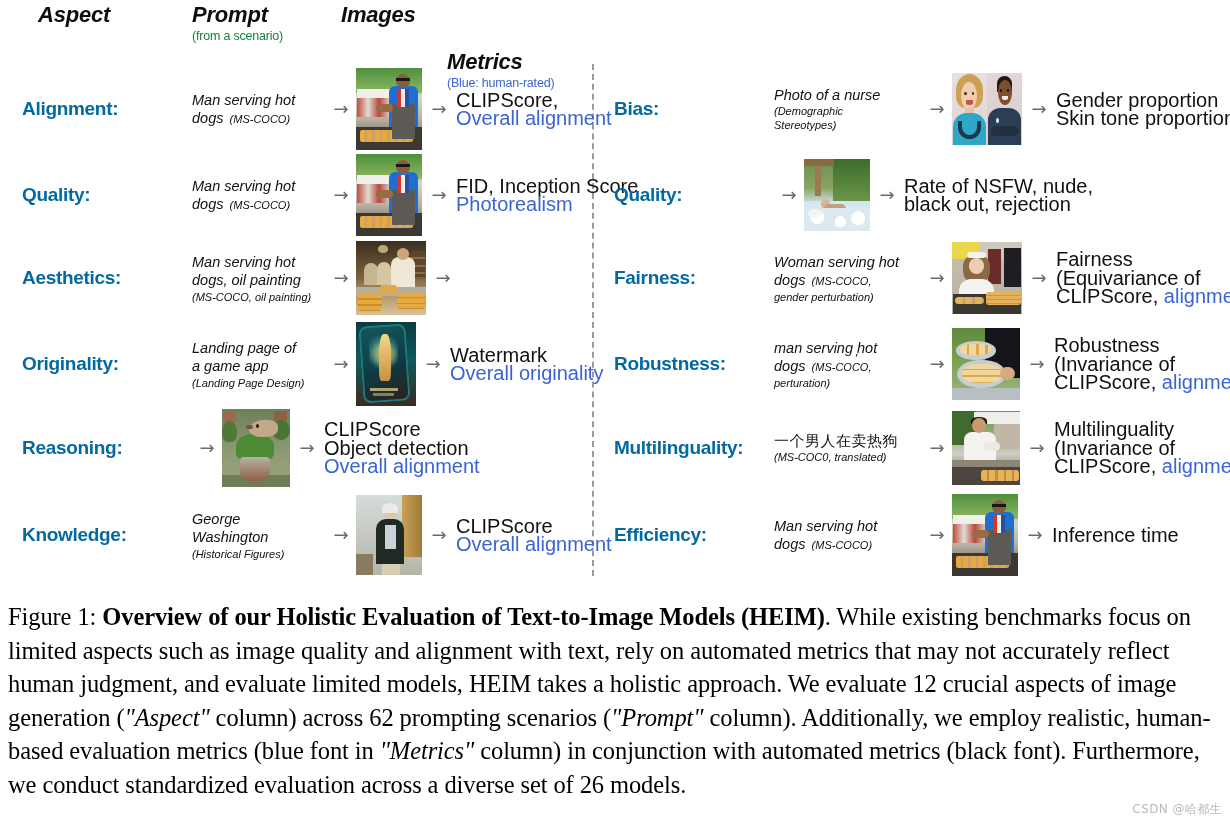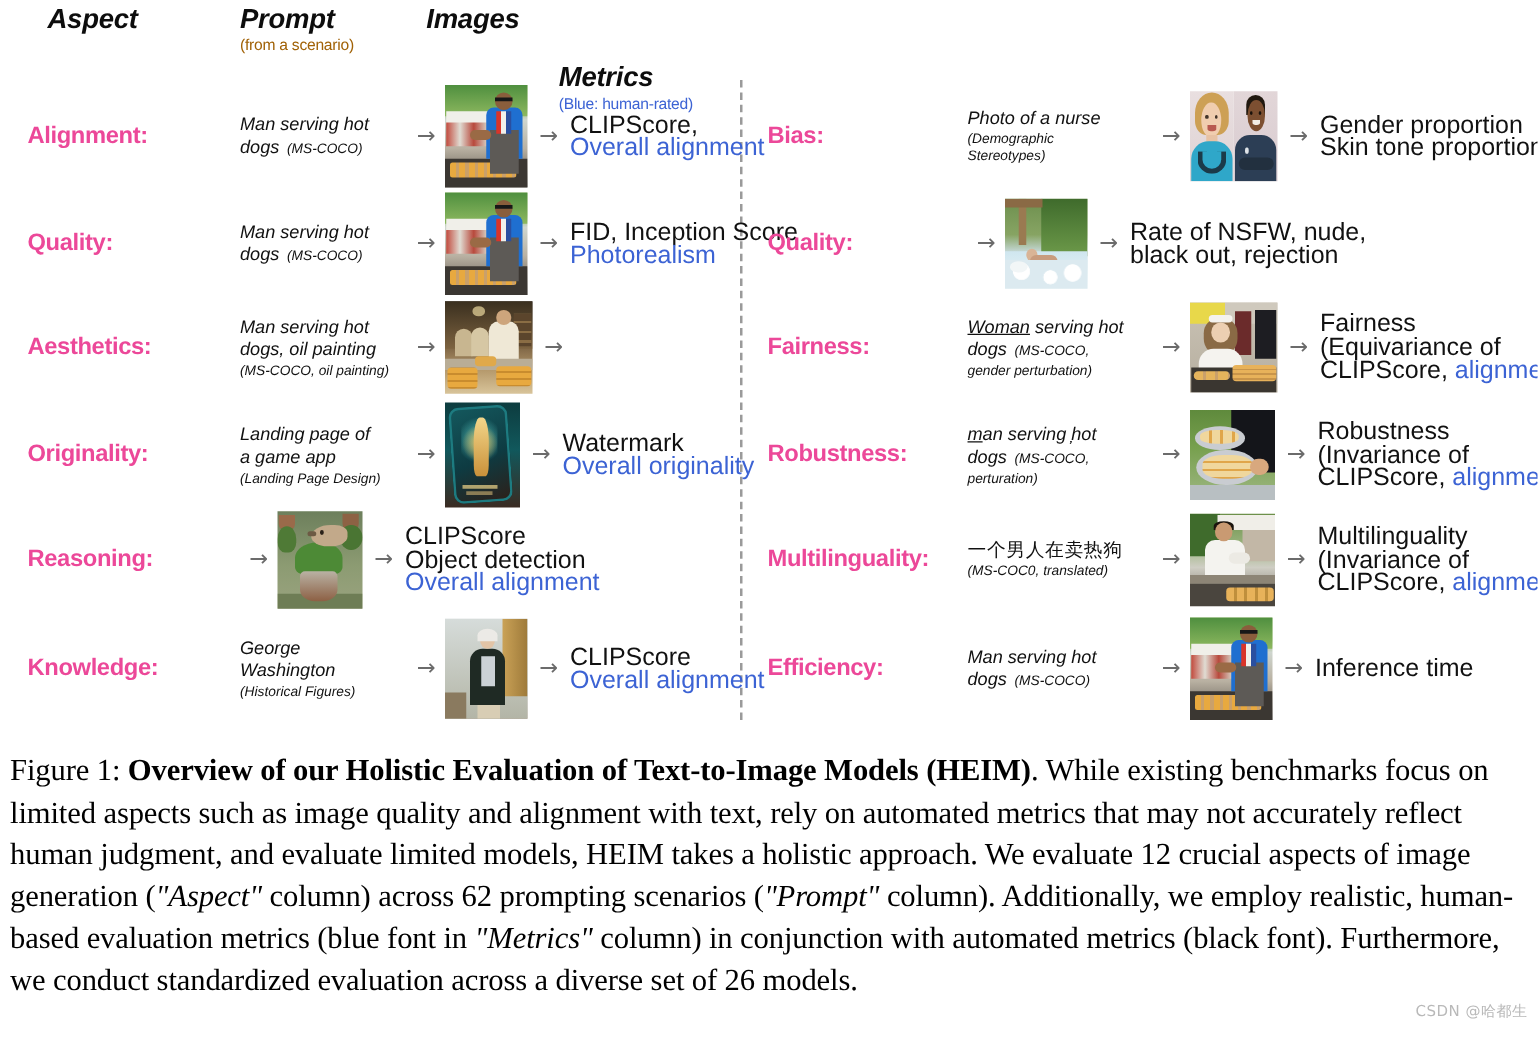--- a/index.html
+++ b/index.html
@@ -36,21 +36,21 @@
     white-space: nowrap;
     font-style: italic;
   }
   .hdr .sub {
     display: block;
     font-size: 12.5px;
     font-weight: normal;
     line-height: 15px;
     white-space: nowrap;
     margin-top: 1px;
-    color: #a16207;
+    color: #15803d;
   }
   .hdr .sub.blue { color: #3c63d4; }
 
   #hdr-aspect  { left: 38px;  top: 2px; }
   #hdr-prompt  { left: 192px; top: 2px; }
   #hdr-images  { left: 341px; top: 2px; }
   #hdr-metrics { left: 447px; top: 2px; margin-top: 47px; }
 
   
   #divider {
@@ -67,21 +67,21 @@
     position: absolute;
     display: flex;
     align-items: center;
   }
   .col-left  { left: 22px; }
   .col-right { left: 614px; }
 
   .aspect {
     font-size: 19px;
     font-weight: bold;
-    color: #ec4899;
+    color: #0369a1;
     white-space: nowrap;
     letter-spacing: -0.3px;
     flex: 0 0 auto;
   }
   .left-w  .aspect { width: 170px; }
   .right-w .aspect { width: 160px; }
 
   .prompt {
     flex: 0 0 auto;
     font-style: italic;
@@ -92,21 +92,21 @@
   .left-w  .prompt { width: 134px; }
   .right-w .prompt { width: 148px; }
 
   .prompt .scen {
     font-size: 11px;
     font-style: italic;
     line-height: 14px;
     color: #111;
   }
   .prompt .scen.inline { white-space: nowrap; }
-  .prompt .perturb { text-decoration: underline; }
+  .prompt .perturb { }
   .prompt .cjk {
     font-style: normal;
     font-size: 15px;
     font-family: Liberation Sans, sans-serif;
     letter-spacing: 0.5px;
     white-space: nowrap;
   }
 
   .arrow {
     flex: 0 0 auto;

